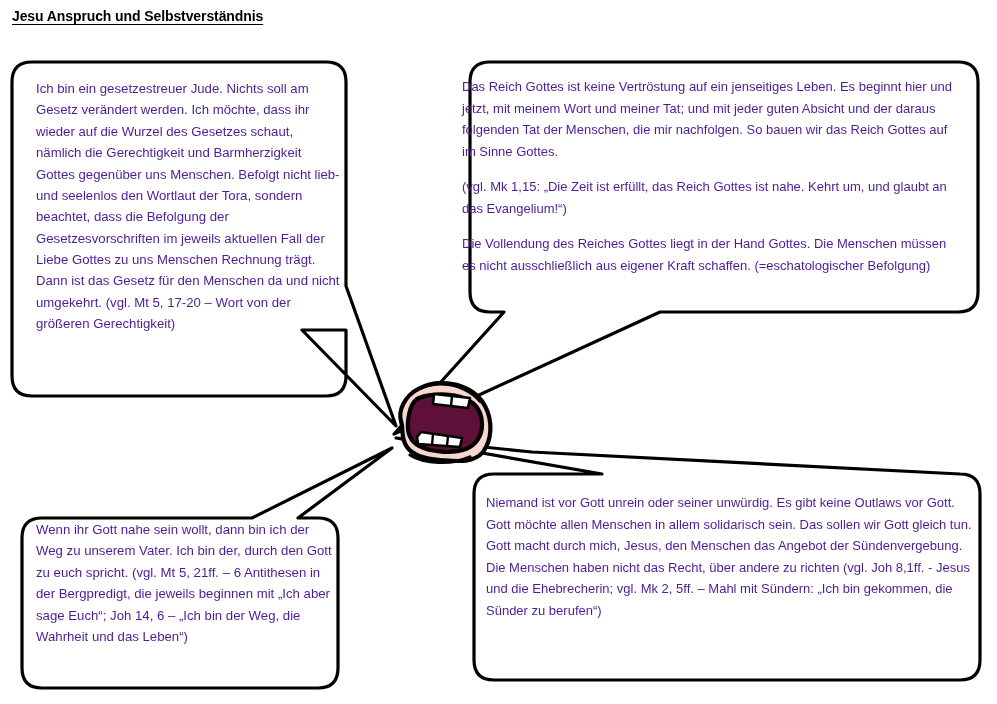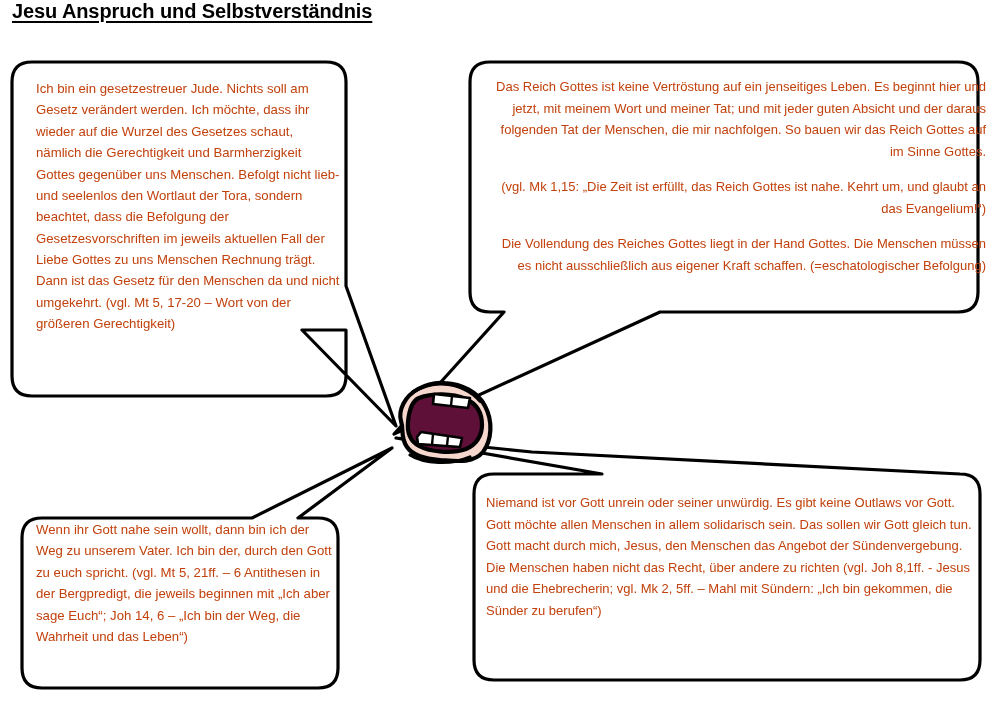--- a/index.html
+++ b/index.html
@@ -16,22 +16,22 @@
     width: 997px;
     height: 704px;
     background: #ffffff;
     overflow: hidden;
   }
 
   
   #title {
     position: absolute;
     left: 12px;
-    top: 0;
-    font-size: 20px;
+    top: 8px;
+    font-size: 14px;
     font-weight: bold;
     letter-spacing: -0.1px;
     text-decoration: underline;
     text-underline-offset: 3px;
     white-space: nowrap;
   }
 
   
   #art {
     position: absolute;
@@ -39,35 +39,35 @@
     top: 0;
     width: 997px;
     height: 704px;
   }
 
   
   .bubble-text {
     position: absolute;
     font-size: 13.2px;
     line-height: 1.62;
-    color: #c2410c;
+    color: #4c1d95;
     text-align: left;
   }
   .bubble-text p {
     margin: 0 0 14px 0;
   }
   .bubble-text p:last-child {
     margin-bottom: 0;
   }
   .bubble-text b {
     font-weight: normal;
   }
 
   #text-law      { left: 36px;  top: 78px;  width: 306px; }
-  #text-kingdom  { left: 496px; top: 76px;  width: 490px; font-size: 13.0px; line-height: 1.66; text-align: right; }
+  #text-kingdom  { left: 462px; top: 76px;  width: 490px; font-size: 13.0px; line-height: 1.66; }
   #text-way      { left: 36px;  top: 519px; width: 296px; }
   #text-abba     { left: 486px; top: 492px; width: 486px; font-size: 13.0px; line-height: 1.66; }
 </style>
 </head>
 <body>
 
 <div id="page">
 
   <div id="title">Jesu Anspruch und Selbstverständnis</div>
 

